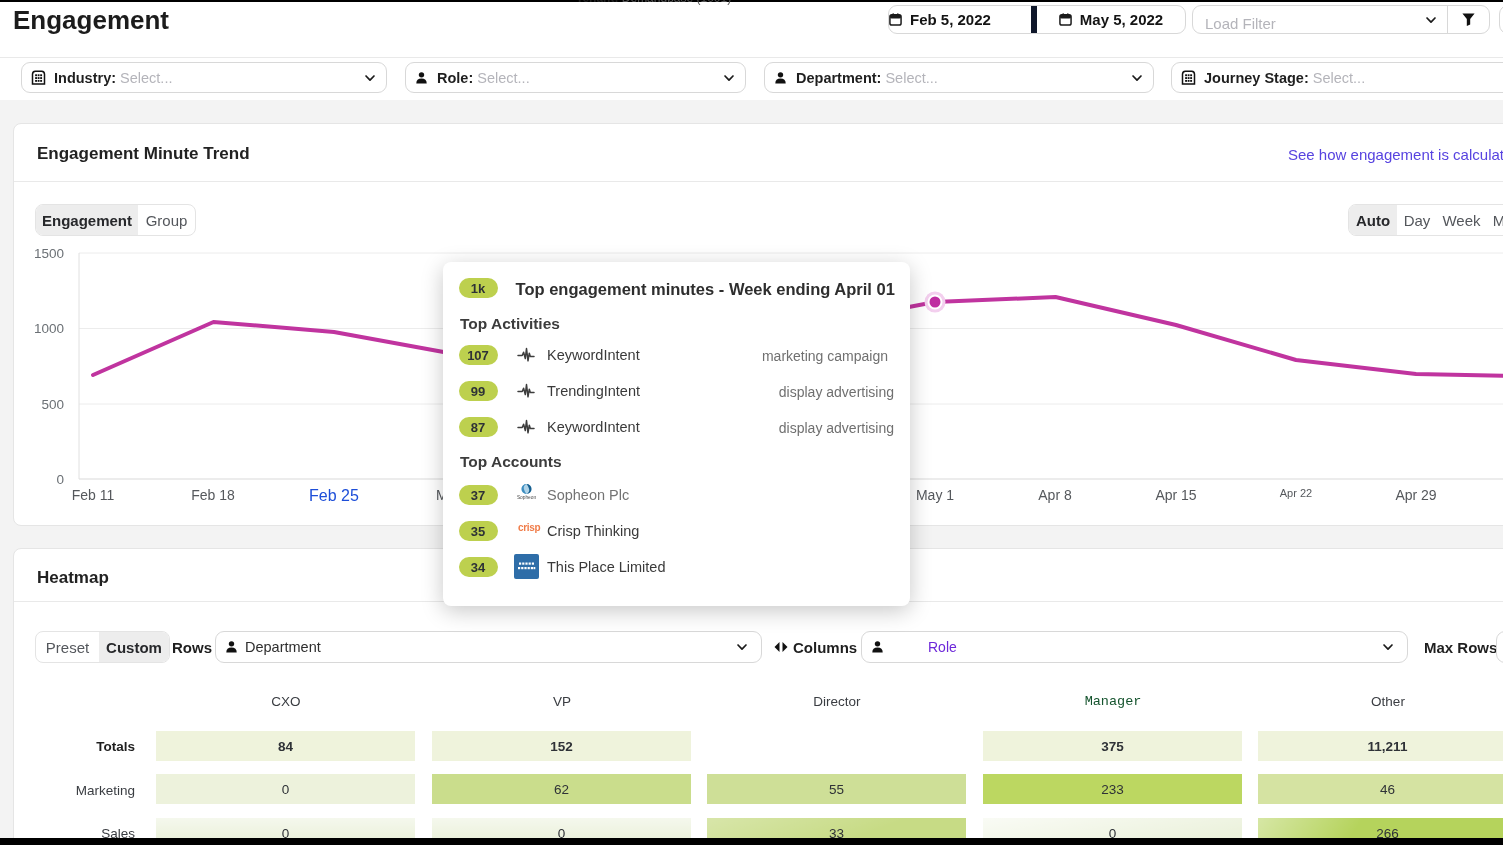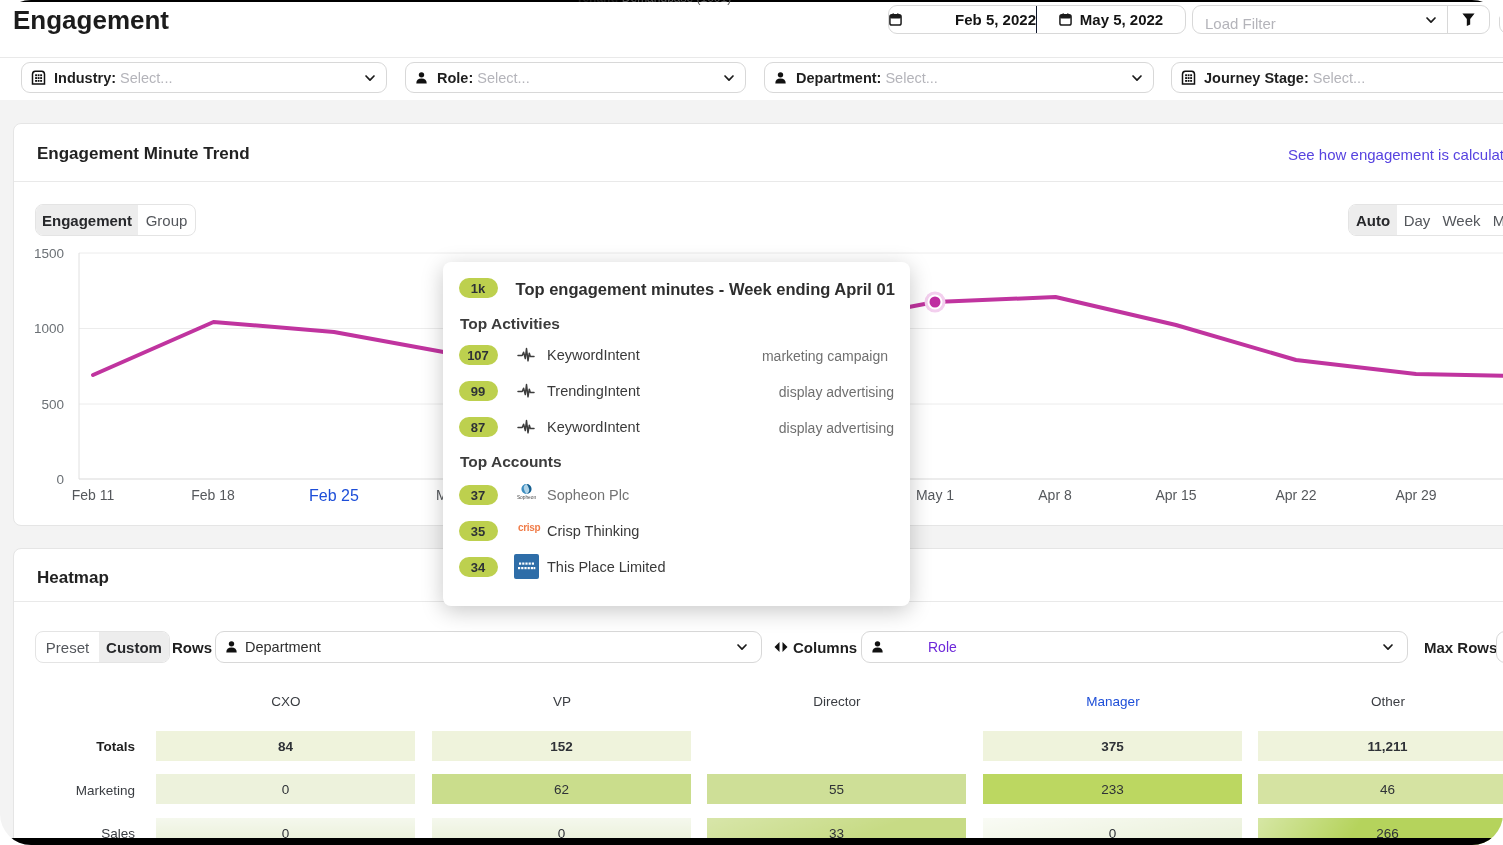--- a/index.html
+++ b/index.html
@@ -1,18 +1,18 @@
 <!DOCTYPE html>
 <html><head>
 <meta charset="utf-8">
 <style>
 * { margin:0; padding:0; box-sizing:border-box; }
 html,body { width:1503px; height:845px; }
 body { font-family:"Liberation Sans", sans-serif; background:#fff; }
-#page { position:relative; width:1503px; height:845px; overflow:hidden; background:#fff;border-radius:31px; }
+#page { position:relative; width:1503px; height:845px; overflow:hidden; background:#fff; }
 .abs { position:absolute; }
 .greybg { position:absolute; left:0; top:100px; width:1503px; height:745px; background:#f3f3f3; }
 .card { position:absolute; background:#fff; border:1px solid #e5e5e5; border-radius:8px; }
 .blackbar { position:absolute; left:0; background:#000; width:1503px; }
 .ctl { position:absolute; background:#fff; border:1px solid #d8d8d8; border-radius:9px; display:flex; align-items:center; }
 .chev { width:12px; height:12px; flex:none; }
 .lbl { font-weight:700; color:#1f1f1f; }
 .ph { color:#b4b4ba; }
 .pill { position:absolute; width:39px; height:20px; background:#bdd04e; border-radius:10px; color:#2e3236; font-size:13px; font-weight:700; display:flex; align-items:center; justify-content:center; }
 .tabgrp { position:absolute; display:flex; background:#fff; border:1px solid #e4e4e4; border-radius:8px; overflow:hidden; }
@@ -24,21 +24,21 @@
 <body>
 <div id="page">
 
   <div class="blackbar" style="top:0; height:2px;"></div>
 
   <div class="abs" style="left:576px; top:-9px; font-size:12px; color:#555; white-space:nowrap;"><b style="color:#222;">Tenant:</b> Demandbase (1001)</div>
 
   <div class="abs" style="left:13px; top:5px; font-size:26px; font-weight:700; color:#1c1c1c;">Engagement</div>
 
   <div class="abs" style="left:888px; top:5px; width:298px; height:29px; border:1px solid #d8d8d8; border-radius:9px; background:#fff; display:flex;">
-    <div style="width:148px; display:flex; align-items:center; justify-content:space-between; border-right:1px solid #0f172a;">
+    <div style="width:148px; display:flex; align-items:center; justify-content:flex-start; border-right:6px solid #0f172a;">
       <svg width="13" height="13" viewBox="0 0 14 14" style="margin-right:8px;">
           <rect x="1" y="2" width="12" height="11" rx="2" fill="none" stroke="#1b1b1b" stroke-width="1.6"></rect>
           <rect x="1" y="2" width="12" height="4" rx="2" fill="#1b1b1b"></rect>
           <rect x="3.6" y="0.4" width="1.8" height="3" rx="0.9" fill="#1b1b1b"></rect>
           <rect x="8.6" y="0.4" width="1.8" height="3" rx="0.9" fill="#1b1b1b"></rect>
         </svg>
       <span style="font-size:15px; font-weight:700; color:#141414;">Feb 5, 2022</span>
     </div>
     <div style="flex:1; display:flex; align-items:center; justify-content:center;">
       <svg width="13" height="13" viewBox="0 0 14 14" style="margin-right:8px;">
@@ -169,21 +169,21 @@
     <div class="abs" style="left:0; top:397px; width:64px; text-align:right; font-size:13.5px; color:#6b7075;">500</div>
     <div class="abs" style="left:0; top:472px; width:64px; text-align:right; font-size:13.5px; color:#6b7075;">0</div>
 
     <div class="abs" style="left:53px; top:487px; width:80px; text-align:center; font-size:14px; color:#55585c;">Feb 11</div>
     <div class="abs" style="left:173px; top:487px; width:80px; text-align:center; font-size:14px; color:#55585c;">Feb 18</div>
     <div class="abs" style="left:294px; top:487px; width:80px; text-align:center; font-size:16px; color:#1d4ed8;">Feb 25</div>
     <div class="abs" style="left:414px; top:487px; width:80px; text-align:center; font-size:14px; color:#55585c;">Mar 4</div>
     <div class="abs" style="left:895px; top:487px; width:80px; text-align:center; font-size:14px; color:#55585c;">May 1</div>
     <div class="abs" style="left:1015px; top:487px; width:80px; text-align:center; font-size:14px; color:#55585c;">Apr 8</div>
     <div class="abs" style="left:1136px; top:487px; width:80px; text-align:center; font-size:14px; color:#55585c;">Apr 15</div>
-    <div class="abs" style="left:1256px; top:487px; width:80px; text-align:center; font-size:14px; color:#55585c;">Apr 22</div>
+    <div class="abs" style="left:1256px; top:487px; width:80px; text-align:center; font-size:11px; color:#55585c;">Apr 22</div>
     <div class="abs" style="left:1376px; top:487px; width:80px; text-align:center; font-size:14px; color:#55585c;">Apr 29</div>
   </div>
 
   <div class="card" style="left:13px; top:548px; width:1504px; height:300px; border-radius:8px 8px 0 0;">
     <div style="position:absolute; left:23px; top:19px; font-size:17px; font-weight:700; color:#222;">Heatmap</div>
     <div style="position:absolute; left:0; top:52px; width:1504px; height:1px; background:#e9e9e9;"></div>
   </div>
 
   <div class="tabgrp" style="left:35px; top:631px; height:32px;">
     <div class="tab" style="width:63px;">Preset</div>
@@ -216,21 +216,21 @@
     <svg class="chev" viewBox="0 0 12 12">
         <path d="M2 4 L6 8.2 L10 4" fill="none" stroke="#1b1b1b" stroke-width="1.7" stroke-linecap="round" stroke-linejoin="round"></path>
       </svg>
   </div>
   <div class="abs" style="left:1424px; top:639px; font-size:15px; font-weight:700; color:#1f1f1f;">Max Rows</div>
   <div class="ctl" style="left:1496px; top:631px; width:60px; height:32px;"></div>
 
   <div class="abs" style="left:156px; top:694px; width:260px; text-align:center; font-size:13.5px; color:#3a3d42;">CXO</div>
   <div class="abs" style="left:432px; top:694px; width:260px; text-align:center; font-size:13.5px; color:#3a3d42;">VP</div>
   <div class="abs" style="left:707px; top:694px; width:260px; text-align:center; font-size:13.5px; color:#3a3d42;">Director</div>
-  <div class="abs" style="left:983px; top:694px; width:260px; text-align:center; font-size:13.5px; color:#1d4ed8;">Manager</div>
+  <div class="abs" style="left:983px; top:694px; width:260px; text-align:center; font-size:13.5px; color:#14532d;font-family:Liberation Mono, monospace;">Manager</div>
   <div class="abs" style="left:1258px; top:694px; width:260px; text-align:center; font-size:13.5px; color:#3a3d42;">Other</div>
 
   <div class="abs" style="left:0; top:739px; width:135px; text-align:right; font-size:13.5px; font-weight:700; color:#1f1f1f;">Totals</div>
   <div class="abs" style="left:0; top:783px; width:135px; text-align:right; font-size:13.5px; color:#3a3d42;">Marketing</div>
   <div class="abs" style="left:0; top:826px; width:135px; text-align:right; font-size:13.5px; color:#3a3d42;">Sales</div>
 
   <div class="hcell" style="left:156px; top:731px; width:259px; background:#eff3dc; font-weight:700;">84</div>
   <div class="hcell" style="left:432px; top:731px; width:259px; background:#eff3dc; font-weight:700;">152</div>
   <div class="hcell" style="left:983px; top:731px; width:259px; background:#eff3dc; font-weight:700;">375</div>
   <div class="hcell" style="left:1258px; top:731px; width:259px; background:#eff3dc; font-weight:700;">11,211</div>

